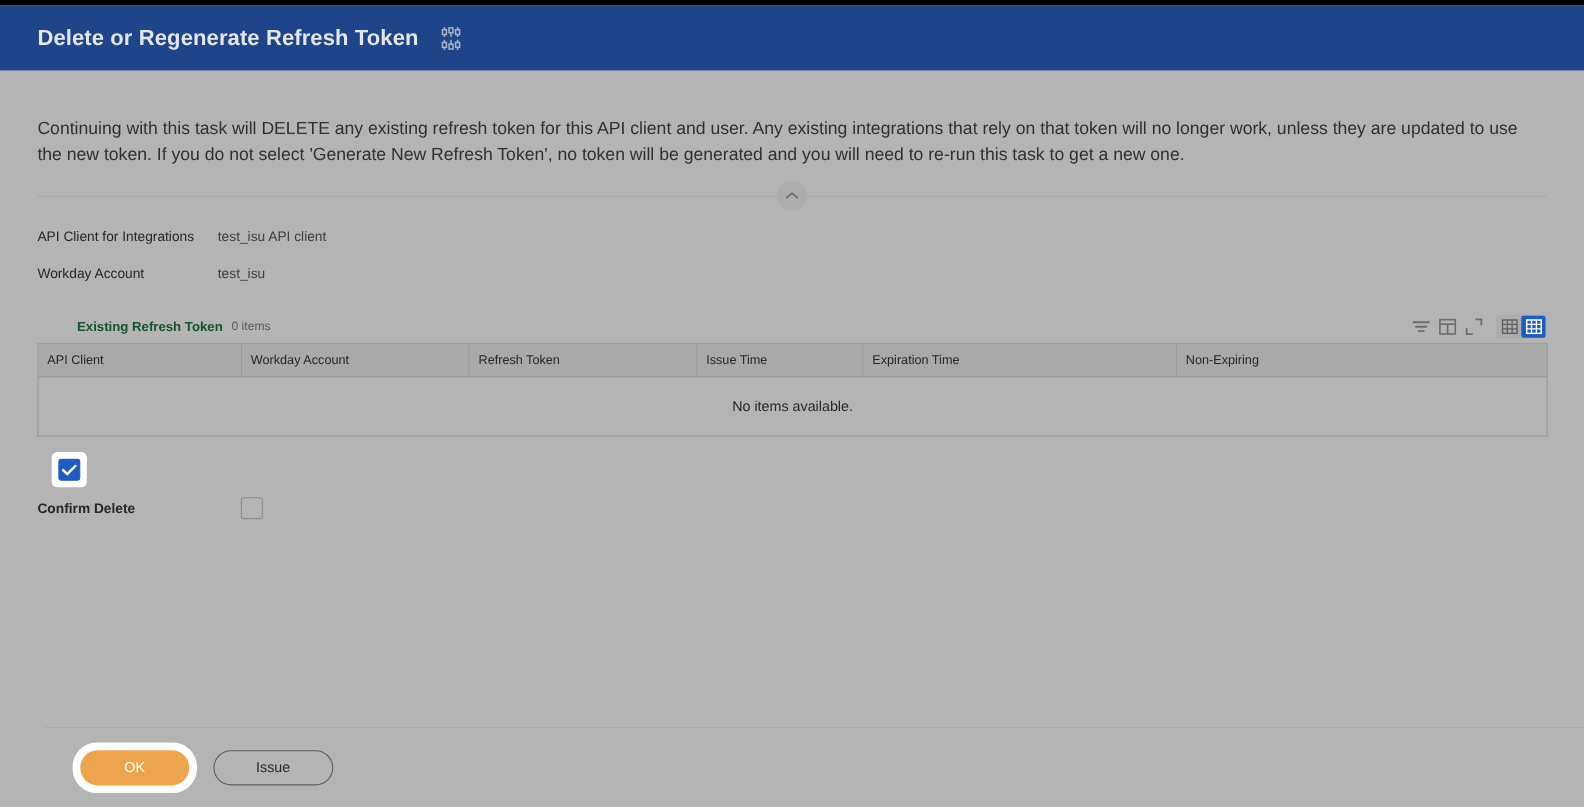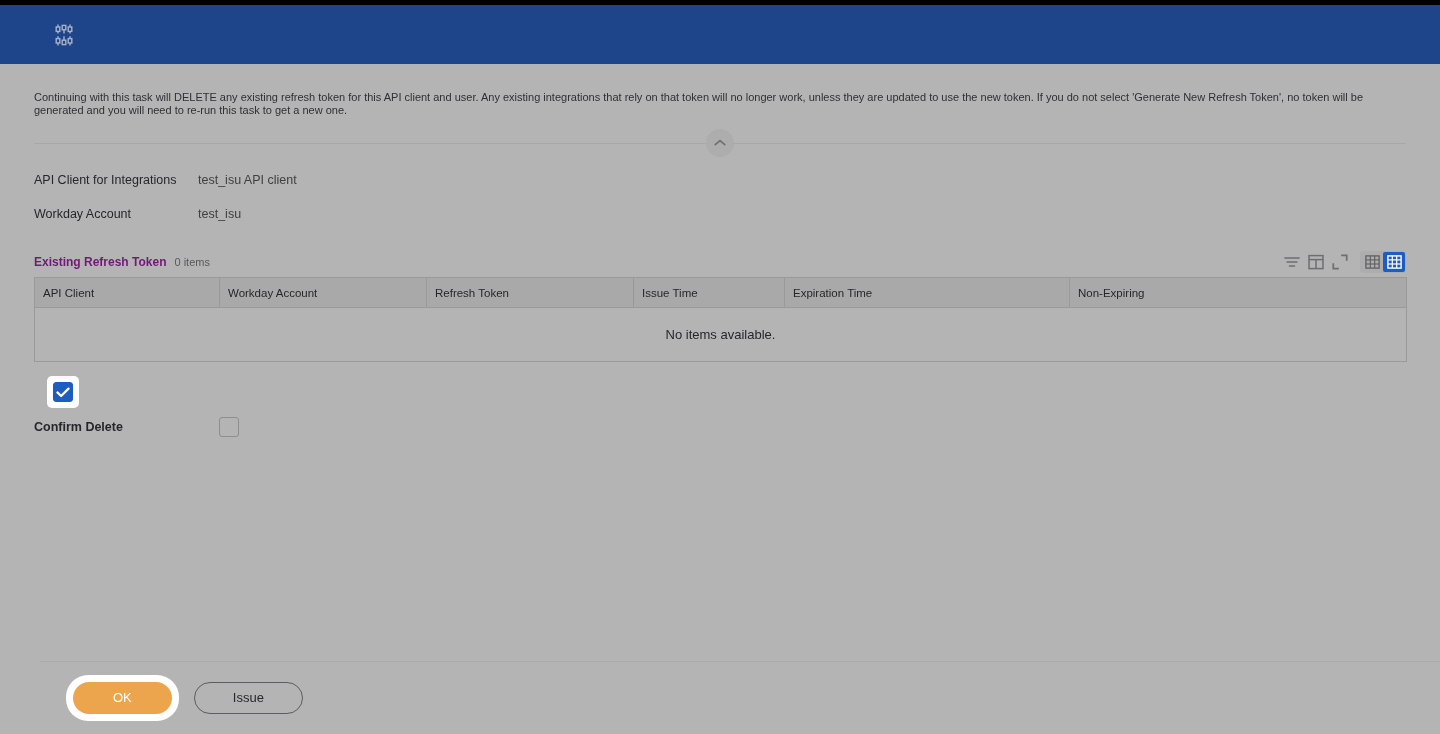--- a/index.html
+++ b/index.html
@@ -55,23 +55,23 @@
 
   
   .body {
     flex: 1 1 auto;
     position: relative;
     padding: 0 34px;
     overflow: hidden;
   }
 
   .intro {
-    margin-top: 27px;
-    font-size: 11px;
-    line-height: 13px;
+    margin-top: 42px;
+    font-size: 16px;
+    line-height: 23px;
     color: #2f3034;
     max-width: 1372px;
   }
 
   
   .divider-wrap {
     position: relative;
     height: 34px;
     margin-top: 9px;
   }
@@ -121,21 +121,22 @@
   .grid-section { margin-top: 20px; }
 
   .grid-caption-row {
     display: flex;
     align-items: center;
     height: 22px;
   }
   .grid-caption {
     font-size: 12px;
     font-weight: bold;
-    color: #701a75;
+    color: #14532d;
+    margin-left: 36px;
   }
   .grid-count {
     font-size: 11px;
     color: #58595d;
     margin-left: 8px;
   }
 
   .grid-toolbar {
     position: absolute;
     right: 34px;
@@ -289,20 +290,21 @@
   }
 </style>
 </head>
 <body>
 
 <div id="app">
 
   <div class="top-strip"></div>
 
   <div class="header">
+    <div class="header-title">Delete or Regenerate Refresh Token</div>
     <div class="header-icon">
       <svg width="22" height="22" viewBox="0 0 22 22" fill="none">
         <rect x="3.2" y="3" width="3.6" height="4.4" stroke="#c6cbd6" stroke-width="1.4"></rect>
         <line x1="5" y1="0.6" x2="5" y2="3" stroke="#c6cbd6" stroke-width="1.4"></line>
         <line x1="5" y1="7.4" x2="5" y2="9.6" stroke="#c6cbd6" stroke-width="1.4"></line>
         <rect x="9.2" y="1.4" width="3.6" height="4.4" stroke="#c6cbd6" stroke-width="1.4"></rect>
         <line x1="11" y1="5.8" x2="11" y2="9.6" stroke="#c6cbd6" stroke-width="1.4"></line>
         <rect x="15.2" y="3" width="3.6" height="4.4" stroke="#c6cbd6" stroke-width="1.4"></rect>
         <line x1="17" y1="0.6" x2="17" y2="3" stroke="#c6cbd6" stroke-width="1.4"></line>
         <line x1="17" y1="7.4" x2="17" y2="9.6" stroke="#c6cbd6" stroke-width="1.4"></line>

